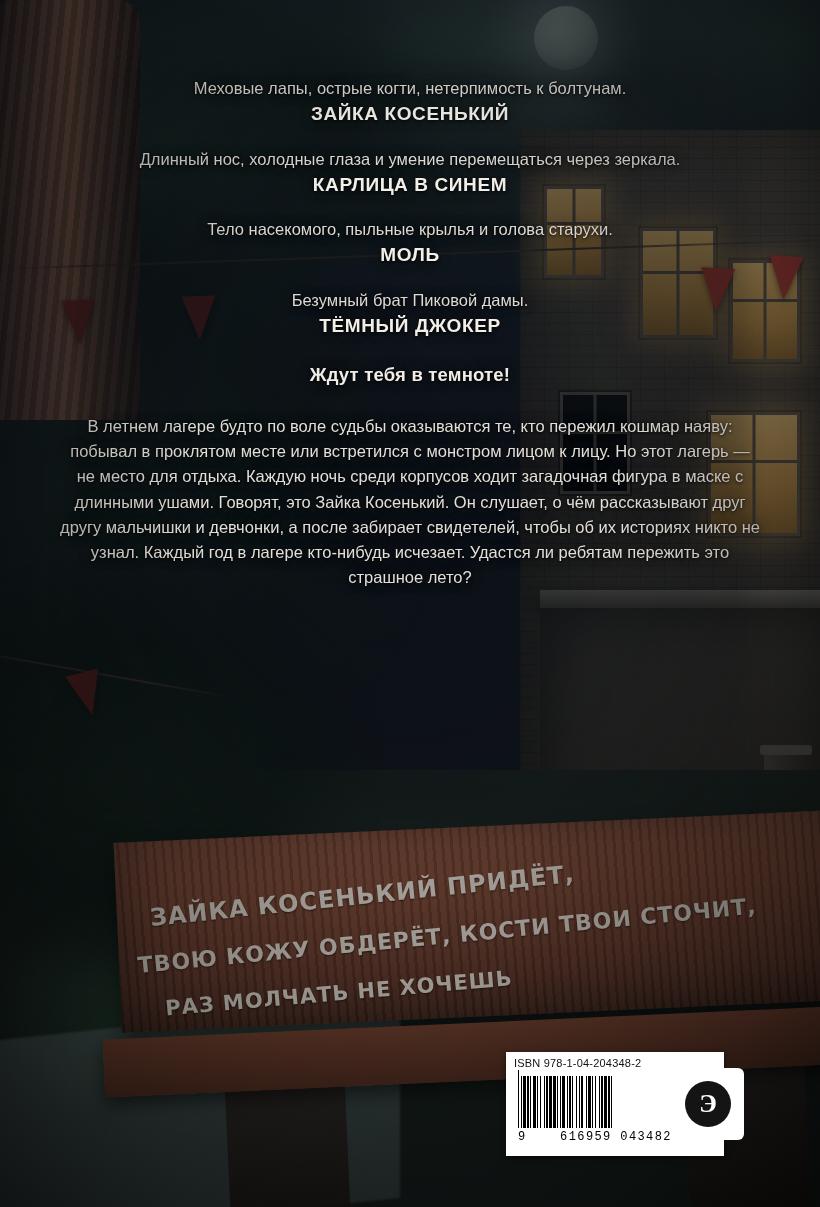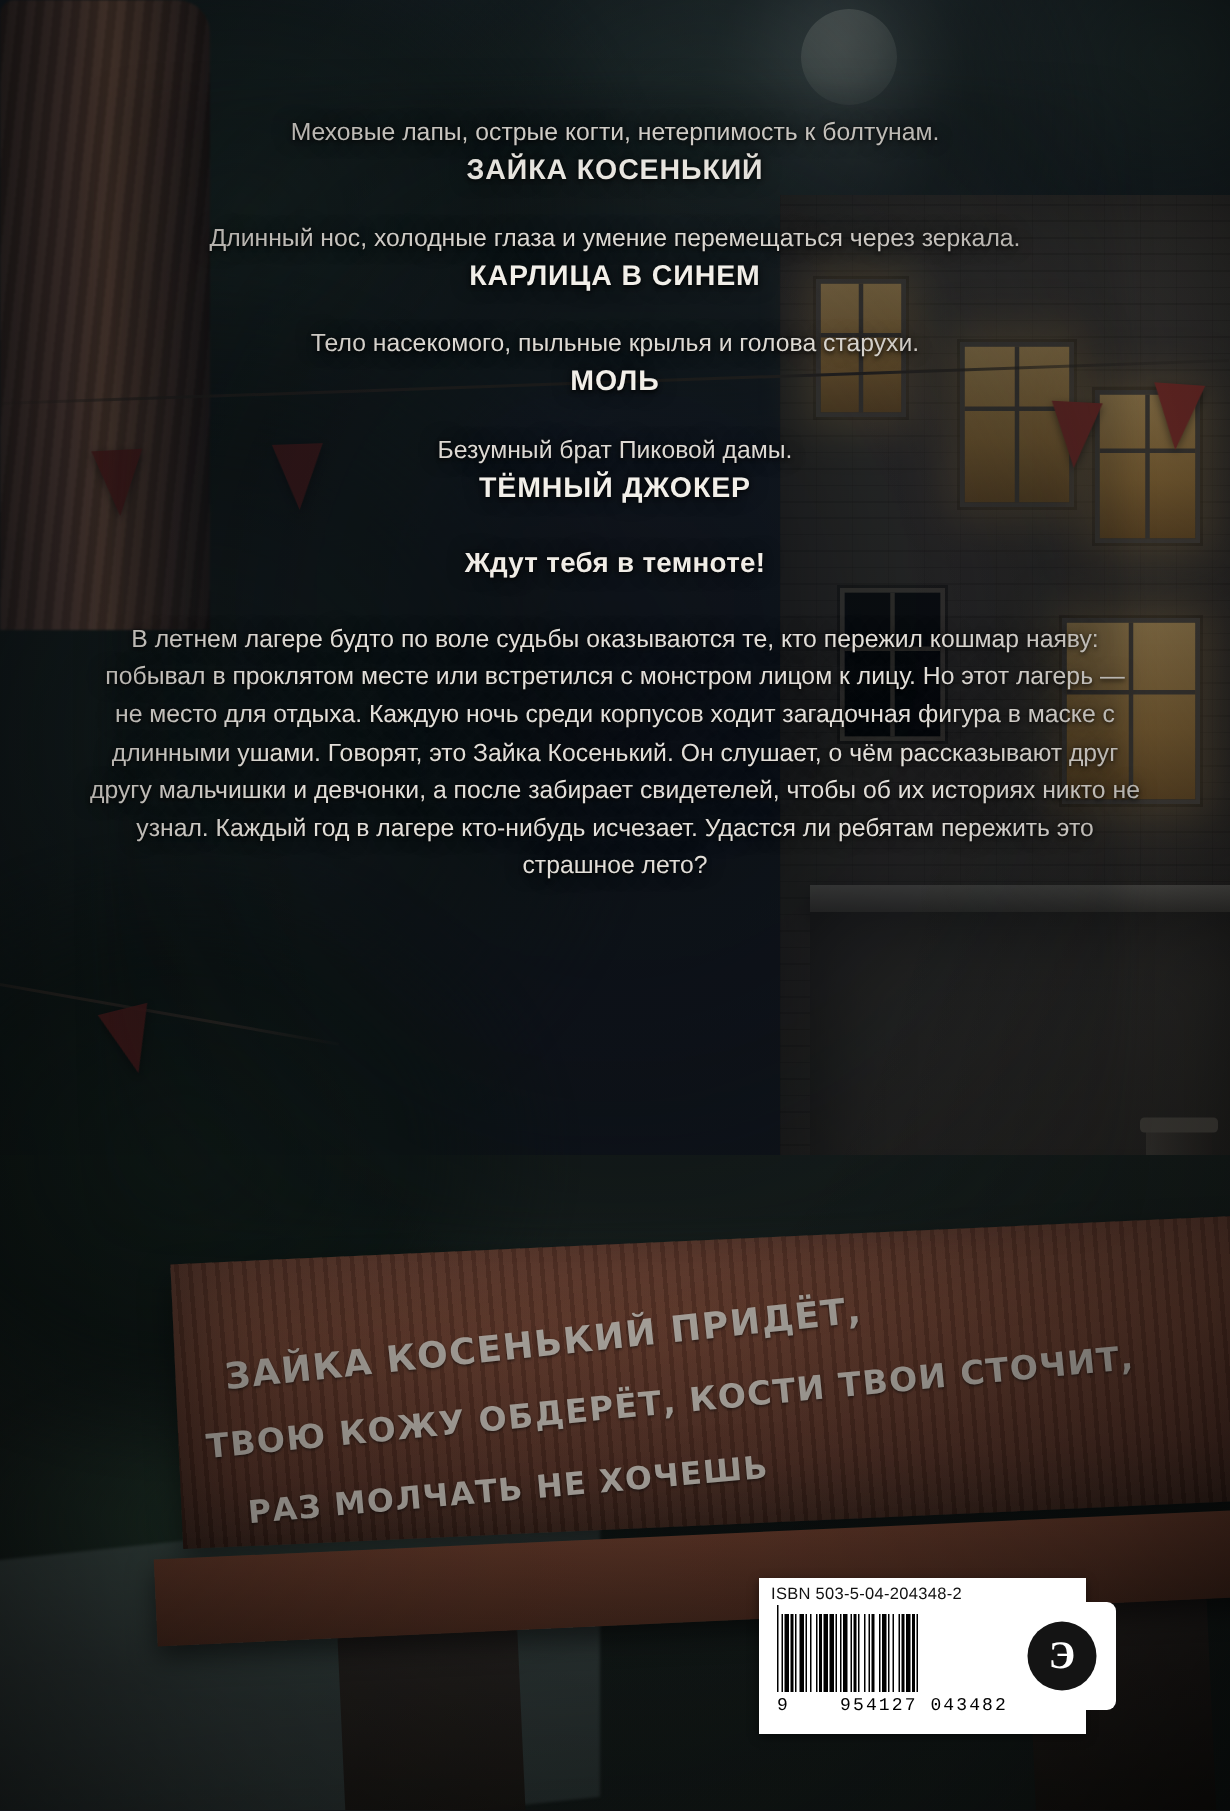--- a/index.html
+++ b/index.html
@@ -352,21 +352,21 @@
     <div class="tagline">Ждут тебя в темноте!</div>
 
     <div class="blurb">
       <p>В летнем лагере будто по воле судьбы оказываются те, кто пережил кошмар наяву: побывал в проклятом месте или встретился с монстром лицом к лицу. Но этот лагерь — не место для отдыха. Каждую ночь среди корпусов ходит загадочная фигура в маске с длинными ушами. Говорят, это Зайка Косенький. Он слушает, о чём рассказывают друг другу мальчишки и девчонки, а после забирает свидетелей, чтобы об их историях никто не узнал. Каждый год в лагере кто-нибудь исчезает. Удастся ли ребятам пережить это страшное лето?</p>
     </div>
   </div>
 
   <div class="layer vignette"></div>
 
   <div class="isbn-box">
-    <div class="isbn-text">ISBN 503-5-04-204348-2</div>
+    <div class="isbn-text">ISBN 978-1-04-204348-2</div>
     <div class="barcode" id="barcode">
         <i style="width: 1.1px; background: rgb(0, 0, 0); height: 112%;"></i>
         <i style="width: 2px; background: transparent;"></i>
         <i style="width: 1.1px; background: rgb(0, 0, 0);"></i>
         <i style="width: 1px; background: transparent;"></i>
         <i style="width: 3px; background: rgb(0, 0, 0);"></i>
         <i style="width: 1px; background: transparent;"></i>
         <i style="width: 2px; background: rgb(0, 0, 0);"></i>
         <i style="width: 1px; background: transparent;"></i>
         <i style="width: 1.1px; background: rgb(0, 0, 0);"></i>
@@ -417,21 +417,21 @@
         <i style="width: 1px; background: transparent;"></i>
         <i style="width: 3px; background: rgb(0, 0, 0);"></i>
         <i style="width: 1px; background: transparent;"></i>
         <i style="width: 2.3px; background: rgb(0, 0, 0);"></i>
         <i style="width: 1px; background: transparent;"></i>
         <i style="width: 1px; background: rgb(0, 0, 0);"></i>
         <i style="width: 2px; background: transparent; height: 112%;"></i>
       </div>
     <div class="isbn-digits">
       <span>9</span>
-      <span>954127 043482</span>
+      <span>616959 043482</span>
       <span>&gt;</span>
     </div>
   </div>
 
   <div class="eksmo">
     <div class="eksmo-mark">Э</div>
   </div>
 
 </div>
 

